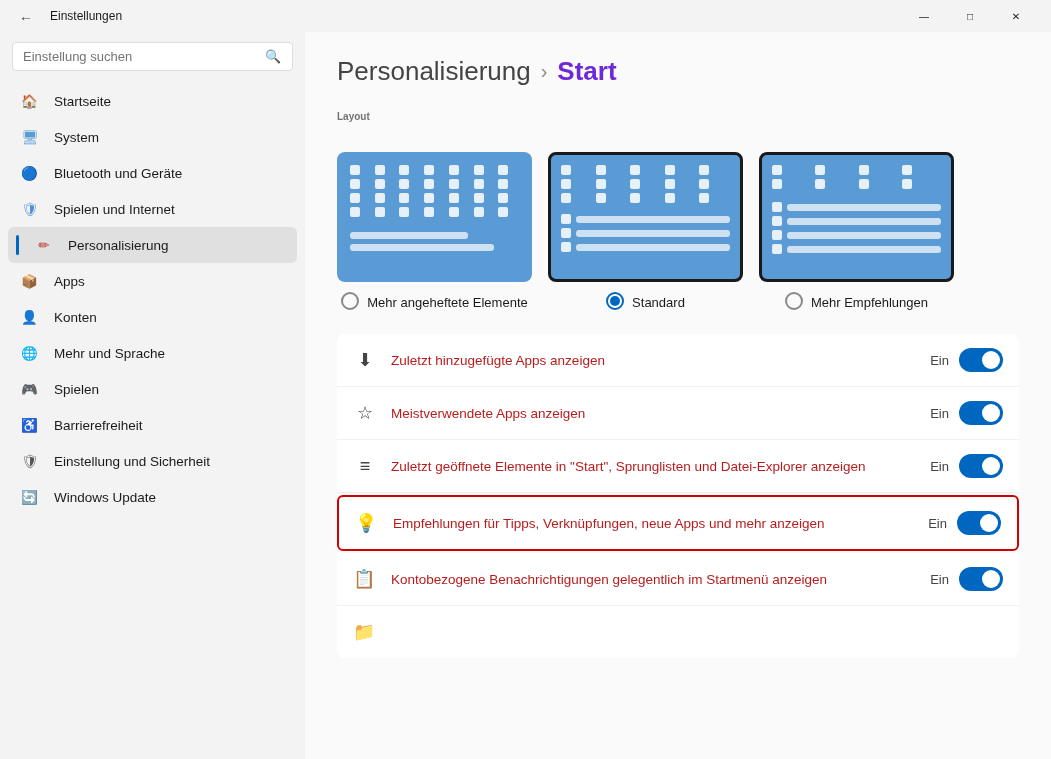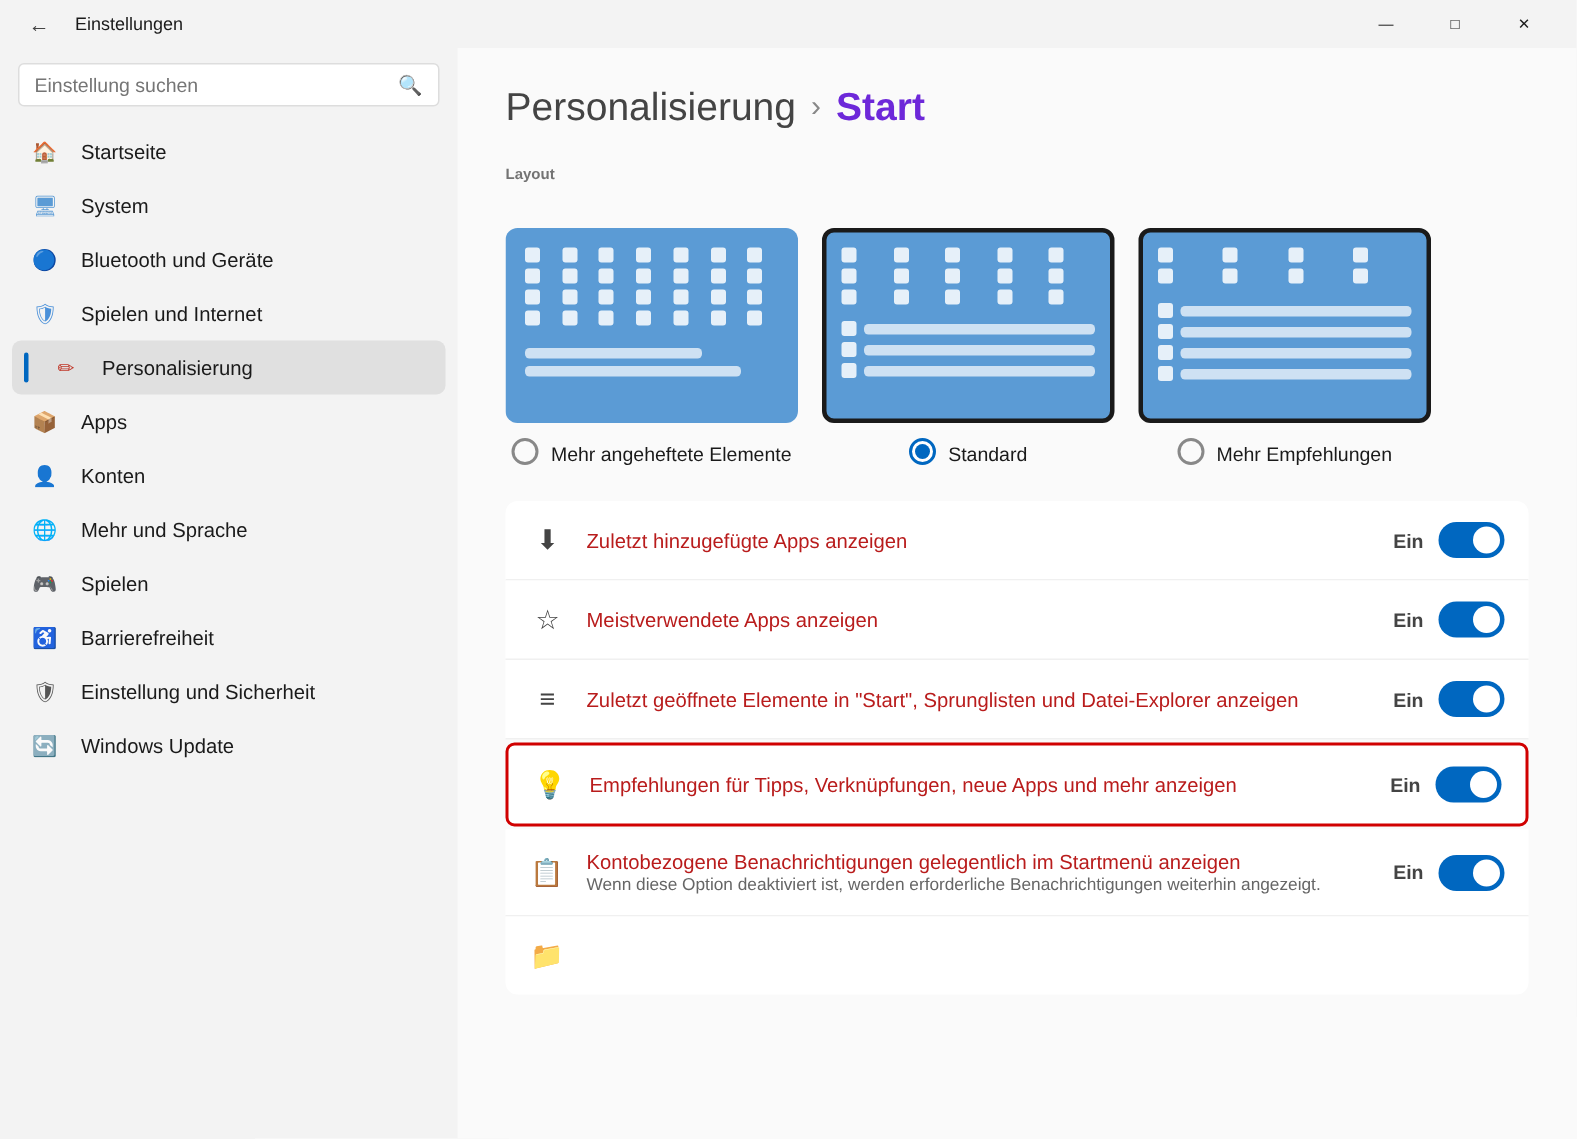--- a/index.html
+++ b/index.html
@@ -342,21 +342,20 @@
       margin-top: 2px;
     }
     .settings-row-right {
       display: flex;
       align-items: center;
       gap: 10px;
     }
     .toggle-label {
       font-size: 13px;
       color: #444;
-      font-weight: bold;
     }
     .toggle {
       width: 44px;
       height: 24px;
       border-radius: 12px;
       background: #0067c0;
       position: relative;
       cursor: pointer;
       flex-shrink: 0;
     }
@@ -642,21 +641,20 @@
             <span class="toggle-label">Ein</span>
             <div class="toggle">
               <div class="toggle-knob"></div>
             </div>
           </div>
         </div>
         <div class="settings-row">
           <div class="settings-row-icon">📋</div>
           <div class="settings-row-text">
             <div class="settings-row-title">Kontobezogene Benachrichtigungen gelegentlich im Startmenü anzeigen</div>
-            <div class="settings-row-subtitle">Wenn diese Option deaktiviert ist, werden erforderliche Benachrichtigungen weiterhin angezeigt.</div>
           </div>
           <div class="settings-row-right">
             <span class="toggle-label">Ein</span>
             <div class="toggle">
               <div class="toggle-knob"></div>
             </div>
           </div>
         </div>
         <div class="settings-row">
           <div class="settings-row-icon">📁</div>

